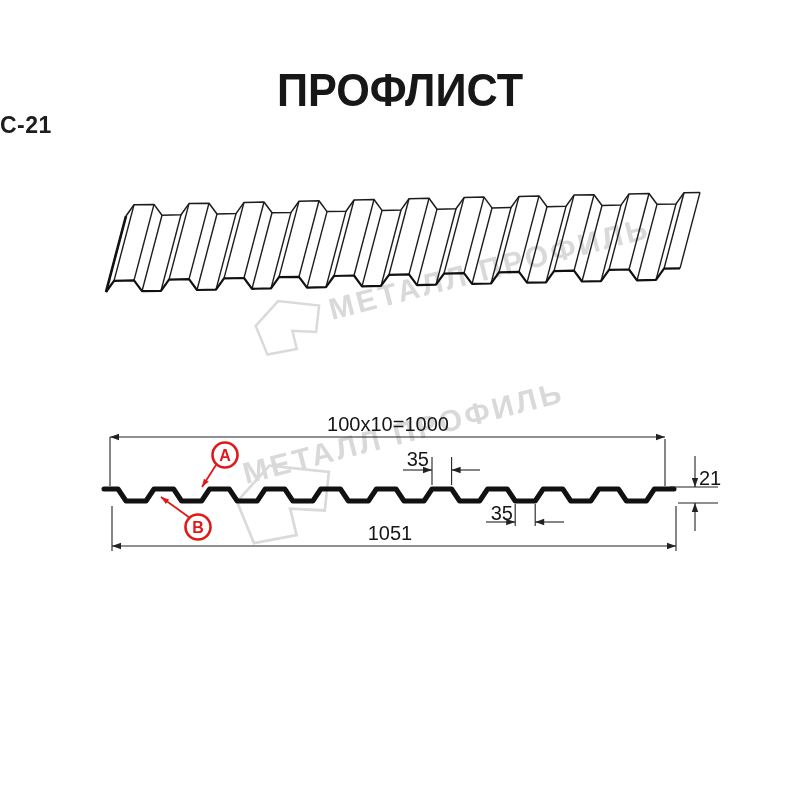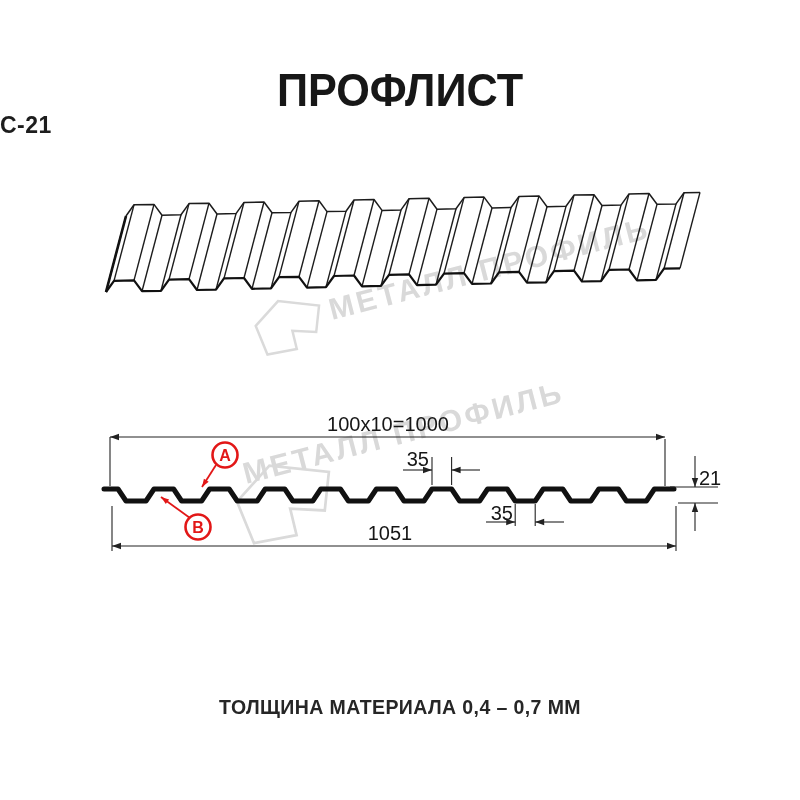--- a/index.html
+++ b/index.html
@@ -137,14 +137,13 @@
         <polygon points="202.0,487.0 208.7,481.8 203.9,478.7" fill="#e21717"></polygon>
         <line x1="190" y1="518" x2="161" y2="497" stroke="#e21717" stroke-width="1.8"></line>
         <polygon points="161.0,497.0 165.8,504.0 169.1,499.4" fill="#e21717"></polygon>
       </g>
     <circle cx="225" cy="455" r="12.5" fill="none" stroke="#e21717" stroke-width="2.6"></circle>
     <text class="face" x="225" y="461" text-anchor="middle" fill="#e21717">A</text>
     <circle cx="198" cy="527" r="12.5" fill="none" stroke="#e21717" stroke-width="2.6"></circle>
     <text class="face" x="198" y="533" text-anchor="middle" fill="#e21717">B</text>
   </svg>
 
-  <div class="footer-note">ТОЛЩИНА МАТЕРИАЛА 0,4 – 0,7 ММ</div>
 </div>
 
 </body></html>

